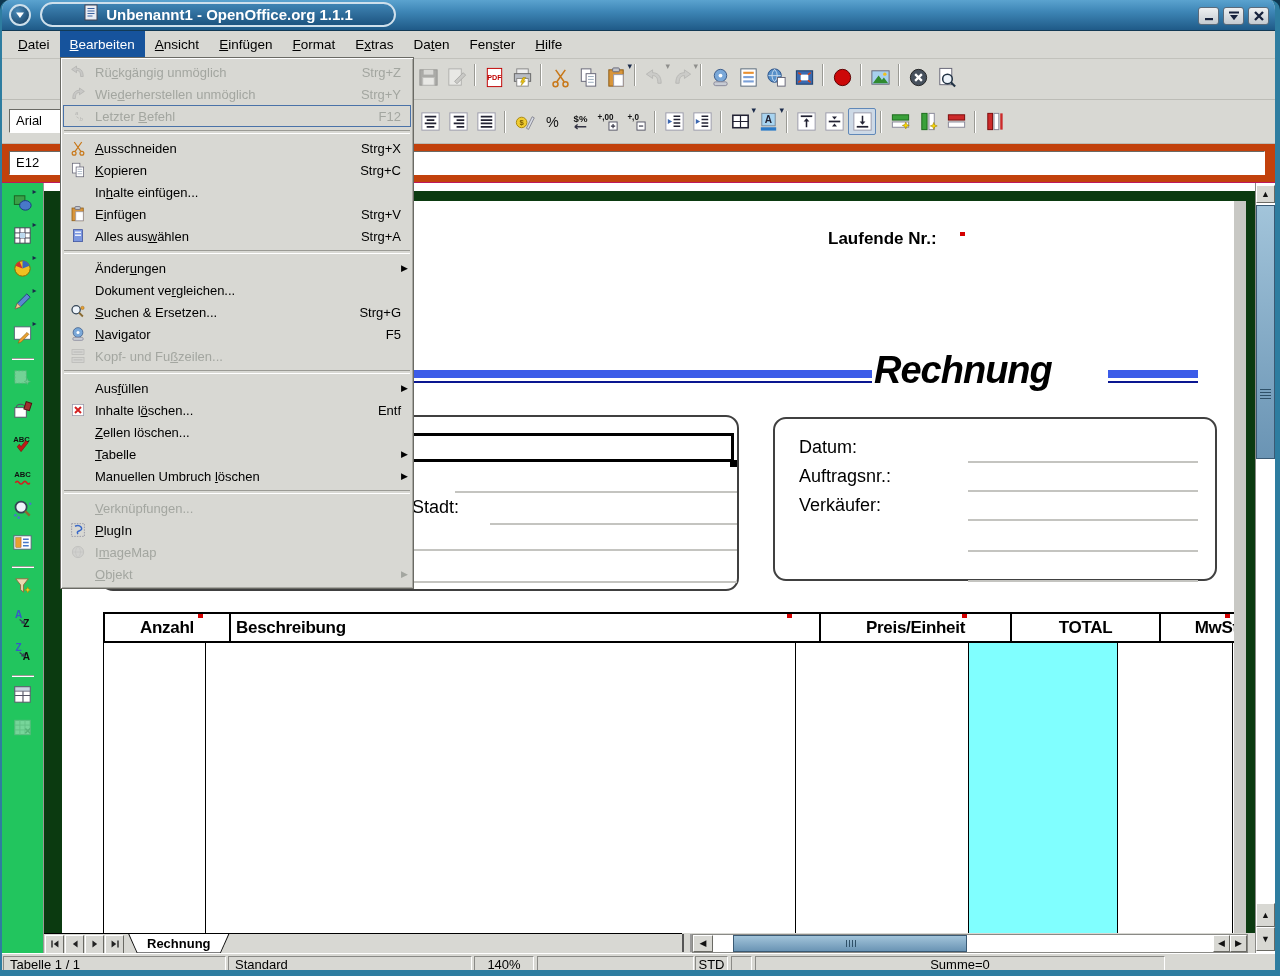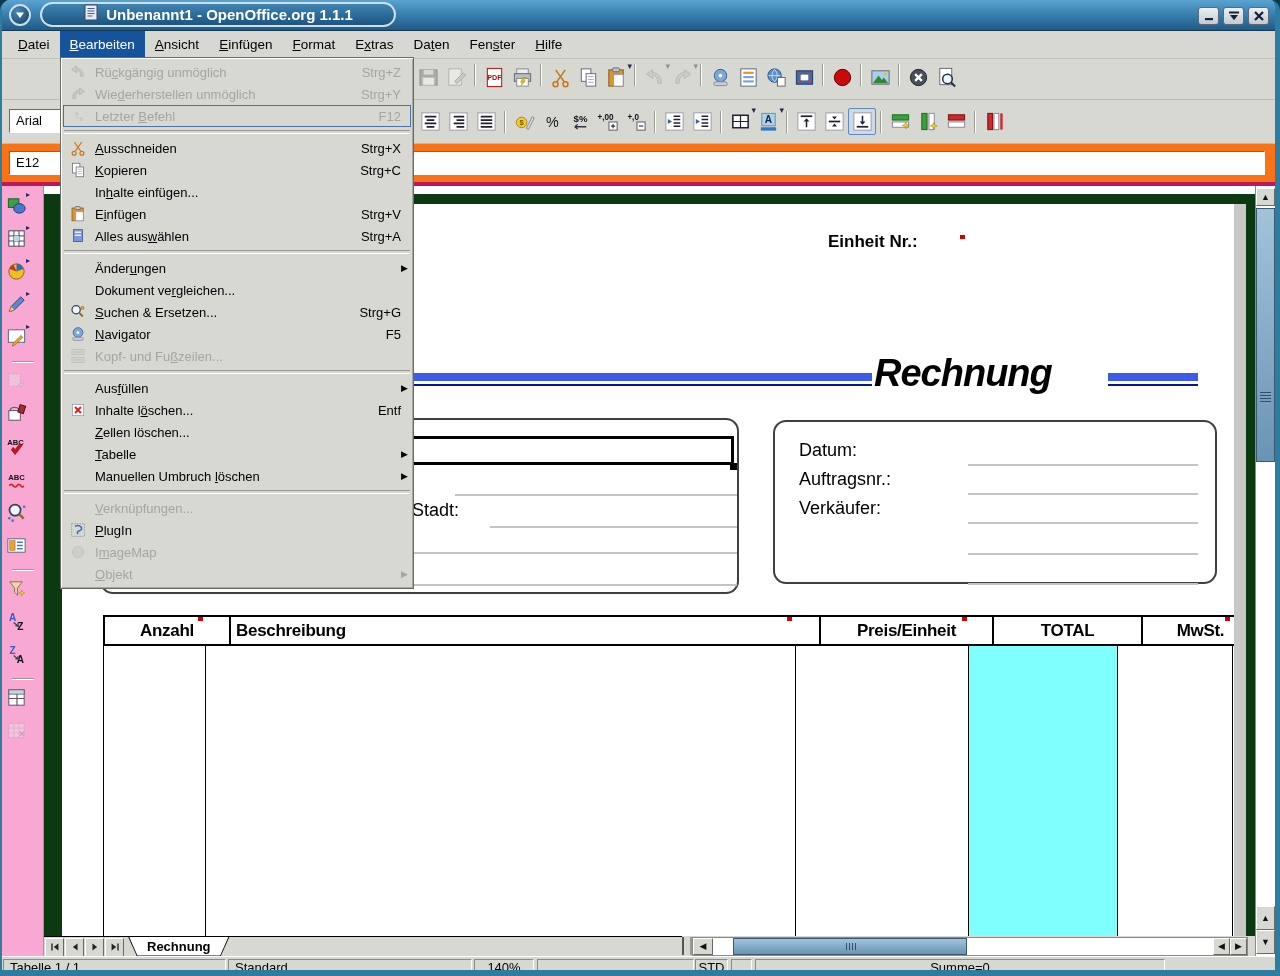--- a/index.html
+++ b/index.html
@@ -22,28 +22,28 @@
   #tb-main-icons{position:absolute;left:412px;top:5px;display:flex;align-items:flex-start}
   #tb-object-icons{position:absolute;left:414px;top:8px;display:flex;align-items:center}
   .tb-btn{width:28px;height:27px;display:flex;align-items:center;justify-content:center;position:relative;border-radius:2px;flex:0 0 auto}
   .tb-btn.disabled{filter:grayscale(1) opacity(.42)}
   .tb-btn.selected{border:1px solid #6088b8;background:#cdd9e6;box-sizing:border-box}
   .tb-btn.dd::after{content:"▾";position:absolute;top:-3px;right:-2px;font-size:9px;color:#1a2a4a}
   .tb-btn.corner::after{content:"▸";position:absolute;top:-2px;right:0;font-size:8px;color:#1a2a4a}
   .tb-sep-h{width:1px;height:22px;background:#9a9a94;border-right:1px solid #fff;margin:0 4px;flex:0 0 auto}
   .tb-sep-v{height:1px;width:22px;background:#9a9a94;border-bottom:1px solid #fff;margin:4px auto}
   
-  #formula-bar{height:38px;position:relative;background:#f97316;border-bottom:4px solid #be185d}
+  #formula-bar{height:38px;position:relative;background:#c2410c;border-bottom:1px solid #be185d}
   .sunken{border:1px solid;border-color:#6a6a64 #fff #fff #6a6a64;background:#fff;box-sizing:border-box}
   #name-box{position:absolute;left:7px;top:7px;width:112px;height:24px;font-size:13px;padding:3px 0 0 6px}
   #font-box{position:absolute;left:7px;top:9px;width:150px;height:24px;font-size:13px;padding:3px 0 0 6px}
   #formula-input{position:absolute;left:168px;right:10px;top:7px;height:24px}
   
   #content{height:770px;display:flex}
-  #left-toolbar{width:42px;background:#f9a8d4;border-right:1px solid #9a9a94;box-shadow:1px 0 0 #fff;display:flex;flex-direction:column;padding-top:6px;box-sizing:border-box}
+  #left-toolbar{width:42px;background:#22c55e;border-right:1px solid #9a9a94;box-shadow:1px 0 0 #fff;display:flex;flex-direction:column;align-items:center;padding-top:6px;box-sizing:border-box}
   #left-toolbar .tb-btn{margin-bottom:6px}
   #center-col{flex:1;display:flex;flex-direction:column;min-width:0}
   #doc-area{height:750px;position:relative;background:#0b3a10;overflow:hidden}
   #top-strip{position:absolute;left:0;top:0;right:0;height:8px;background:#fff}
   #page{position:absolute;left:18px;top:18px;width:1172px;height:732px;background:#fff;overflow:hidden}
   #beyond-page{position:absolute;left:1190px;top:18px;width:12px;bottom:0;background:#c8c8c4}
   
   .abs{position:absolute}
   .note{width:5px;height:4px;background:#d40000}
   .gline{height:0;border-top:2px solid #c4c4c0}
@@ -536,21 +536,21 @@
           </svg>
         </div>
       </div>
 
     <div id="center-col">
       <div id="doc-area">
         <div id="top-strip"></div>
         <div id="beyond-page"></div>
 
         <div id="page">
-          <div class="abs" id="lauf-label" style="left:766px;top:28px">Einheit Nr.:</div>
+          <div class="abs" id="lauf-label" style="left:766px;top:28px">Laufende Nr.:</div>
           <div class="abs note" style="left:898px;top:31px"></div>
 
           <div class="abs deco-a" style="left:2px;top:169px;width:808px"></div>
           <div class="abs deco-b" style="left:2px;top:180px;width:808px"></div>
           <div class="abs" id="doc-title" style="left:812px;top:148px">Rechnung</div>
           <div class="abs deco-a" style="left:1046px;top:169px;width:90px"></div>
           <div class="abs deco-b" style="left:1046px;top:180px;width:90px"></div>
 
           <div class="abs round-box" style="left:38px;top:214px;width:639px;height:176px">
             <div class="abs" id="sel-cell" style="left:3px;top:16px;width:629px;height:29px"></div>
@@ -570,21 +570,21 @@
             <div class="abs gline" style="left:193px;top:71px;width:230px"></div>
             <div class="abs gline" style="left:193px;top:100px;width:230px"></div>
             <div class="abs gline" style="left:193px;top:131px;width:230px"></div>
             <div class="abs gline" style="left:193px;top:161px;width:230px"></div>
           </div>
 
           <div id="inv-table">
             <div id="inv-head">
               <div class="hcell" style="width:126px">Anzahl</div>
               <div class="hcell" style="width:590px;justify-content:flex-start">Beschreibung</div>
-              <div class="hcell" style="width:173px">Preis/Einheit</div>
+              <div class="hcell" style="width:191px">Preis/Einheit</div>
               <div class="hcell" style="width:149px">TOTAL</div>
               <div class="hcell" style="width:115px">MwSt.</div>
             </div>
             <div id="inv-body">
               <div class="bcell" style="width:102px"></div>
               <div class="bcell" style="width:590px"></div>
               <div class="bcell" style="width:173px"></div>
               <div class="bcell" style="width:149px;background:#80ffff"></div>
               <div class="bcell" style="width:115px"></div>
             </div>

